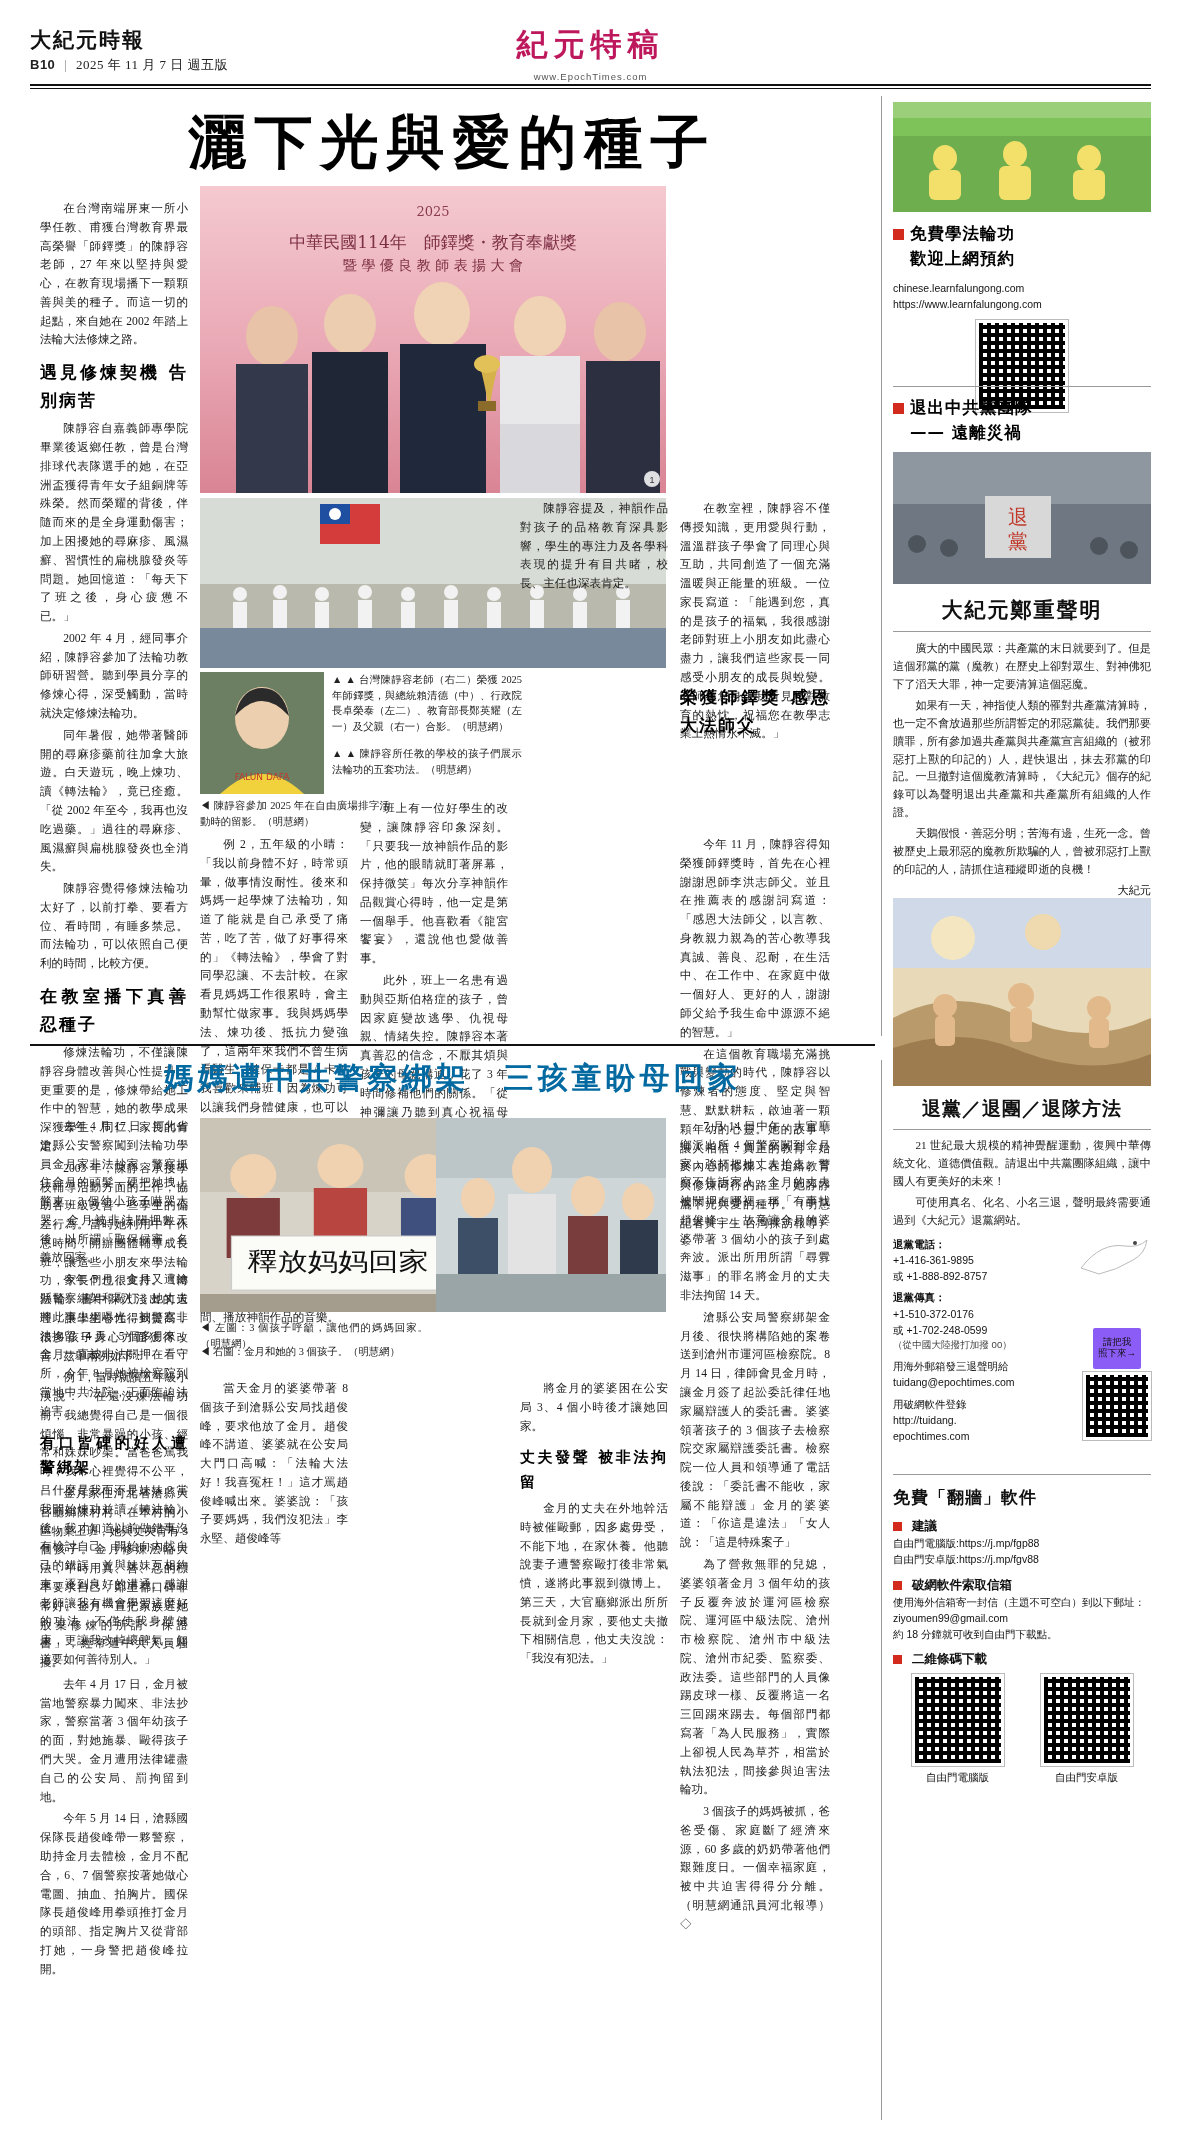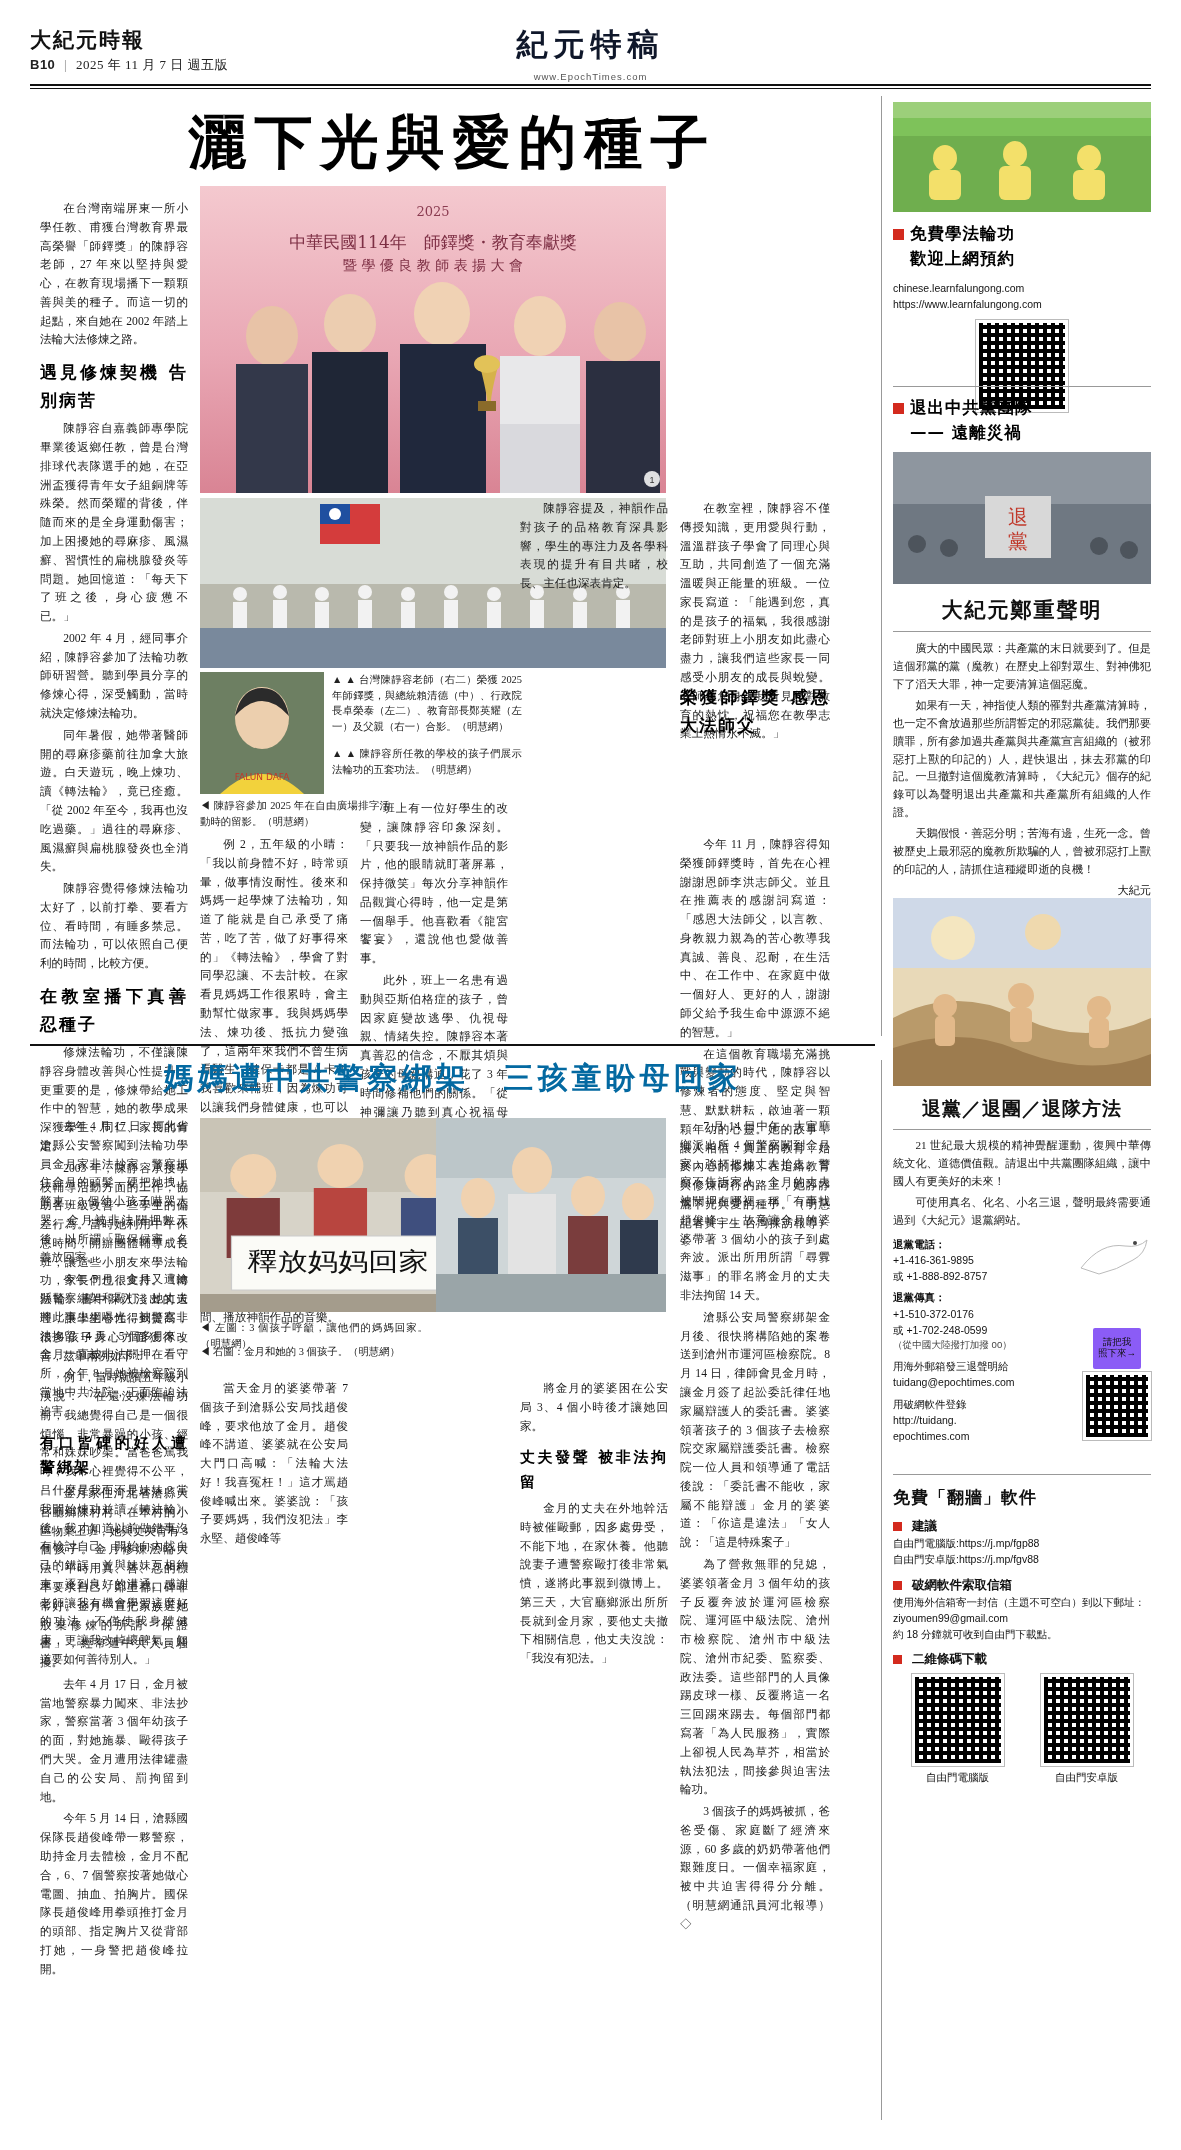--- a/index.html
+++ b/index.html
@@ -5,21 +5,21 @@
   html,body{margin:0;padding:0;background:#ffffff;}
   body{width:1181px;height:2150px;font-family:"Liberation Serif",serif;color:#111;}
   .page{position:relative;width:1181px;height:2150px;overflow:hidden;background:#fff;}
 
   
   .masthead{position:absolute;left:30px;top:26px;width:1121px;height:56px;}
   .mh-logo{position:absolute;left:0;top:0;font-family:"DejaVu Serif",serif;font-weight:bold;font-size:21px;letter-spacing:2px;color:#111;}
   .mh-sub{position:absolute;left:0;top:30px;font-size:13px;color:#222;letter-spacing:.5px;}
   .mh-sub b{font-family:"Liberation Sans",sans-serif;font-weight:bold;}
   .mh-center{position:absolute;left:0;right:0;top:-2px;text-align:center;}
-  .mh-title{font-family:"DejaVu Serif",serif;font-size:31px;font-weight:bold;letter-spacing:6px;color:#0f172a;}
+  .mh-title{font-family:"DejaVu Serif",serif;font-size:31px;font-weight:bold;letter-spacing:6px;color:#be185d;}
   .mh-url{font-family:"Liberation Sans",sans-serif;font-size:9.5px;color:#555;letter-spacing:1px;margin-top:5px;}
   .rule-top{position:absolute;left:30px;top:84px;width:1121px;height:2px;background:#111;}
   .rule-top2{position:absolute;left:30px;top:88px;width:1121px;height:1px;background:#111;}
   .vrule{position:absolute;top:96px;width:1px;background:#999;}
 
   
   .headline{position:absolute;left:30px;top:104px;width:845px;text-align:center;
     font-family:"DejaVu Serif",serif;font-weight:bold;font-size:58px;letter-spacing:8px;color:#000;}
 
   
@@ -417,21 +417,21 @@
           <rect x="184" y="102" width="38" height="54" fill="#2f3a4d"></rect>
       </g>
       <rect y="156" width="230" height="38" fill="#9aa5a8"></rect>
     </svg>
   </div>
 
   <div class="cap" style="left:200px;top:1320px;width:228px;">◀ 左圖：3 個孩子呼籲，讓他們的媽媽回家。（明慧網）</div>
   <div class="cap" style="left:200px;top:1344px;width:228px;">◀ 右圖：金月和她的 3 個孩子。（明慧網）</div>
 
   <div class="story-col" style="left:200px;top:1380px;width:148px;">
-    <p>當天金月的婆婆帶著 7 個孩子到滄縣公安局找趙俊峰，要求他放了金月。趙俊峰不講道、婆婆就在公安局大門口高喊：「法輪大法好！我喜冤枉！」這才罵趙俊峰喊出來。婆婆說：「孩子要媽媽，我們沒犯法」李永堅、趙俊峰等</p>
+    <p>當天金月的婆婆帶著 8 個孩子到滄縣公安局找趙俊峰，要求他放了金月。趙俊峰不講道、婆婆就在公安局大門口高喊：「法輪大法好！我喜冤枉！」這才罵趙俊峰喊出來。婆婆說：「孩子要媽媽，我們沒犯法」李永堅、趙俊峰等</p>
   </div>
 
   <div class="story-col" style="left:360px;top:1380px;width:148px;">
     <p></p>
   </div>
 
   <div class="story-col" style="left:520px;top:1380px;width:148px;">
     <p>將金月的婆婆困在公安局 3、4 個小時後才讓她回家。</p>
     <div class="sub-head" style="font-size:15px;">丈夫發聲 被非法拘留</div>
     <p>金月的丈夫在外地幹活時被催毆郵，因多處毋受，不能下地，在家休養。他聽說妻子遭警察毆打後非常氣憤，遂將此事親到微博上。第三天，大官廳鄉派出所所長就到金月家，要他丈夫撤下相關信息，他丈夫沒說：「我沒有犯法。」</p>

